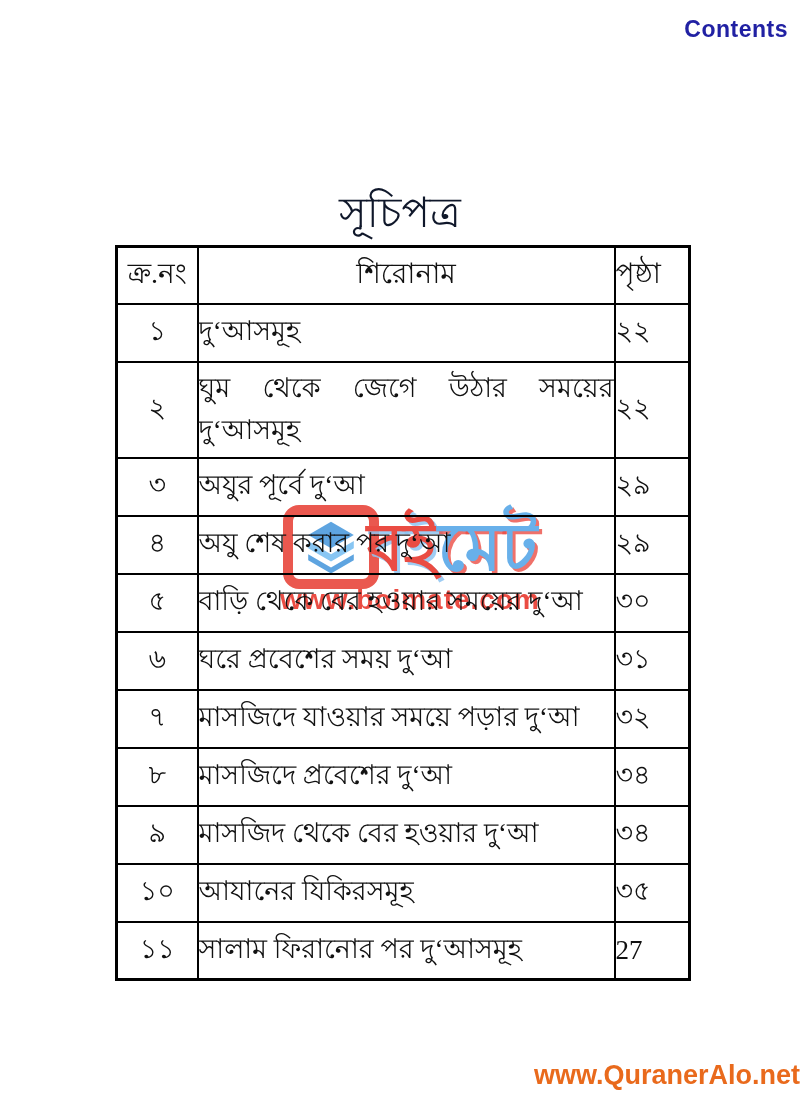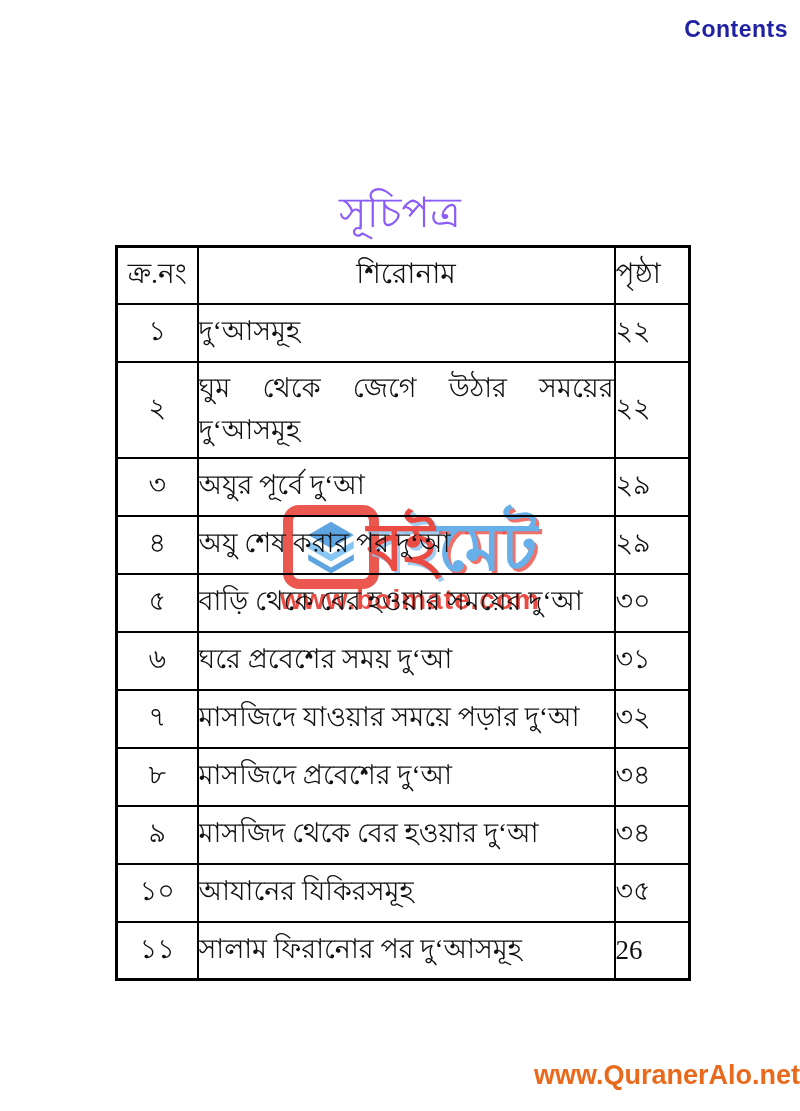--- a/index.html
+++ b/index.html
@@ -28,21 +28,21 @@
 
   
   .doc-title {
     position: absolute;
     top: 180px;
     left: 0;
     width: 100%;
     text-align: center;
     font-size: 42px;
     font-weight: 500;
-    color: #8b5cf6;
+    color: #0f172a;
   }
 
   
   .watermark {
     position: absolute;
     top: 504px;
     left: 0;
     width: 100%;
     z-index: 1;
     opacity: 0.9;
@@ -218,20 +218,20 @@
       <td class="c-page">৩৪</td>
     </tr>
     <tr class="n-row">
       <td class="c-serial">১০</td>
       <td class="c-title">আযানের যিকিরসমূহ</td>
       <td class="c-page">৩৫</td>
     </tr>
     <tr class="n-row">
       <td class="c-serial">১১</td>
       <td class="c-title">সালাম ফিরানোর পর দু‘আসমূহ</td>
-      <td class="c-page">26</td>
+      <td class="c-page">27</td>
     </tr>
   </tbody>
     </table>
 
   <div class="footer-url">www.QuranerAlo.net</div>
 
 </div>
 
 </body></html>

